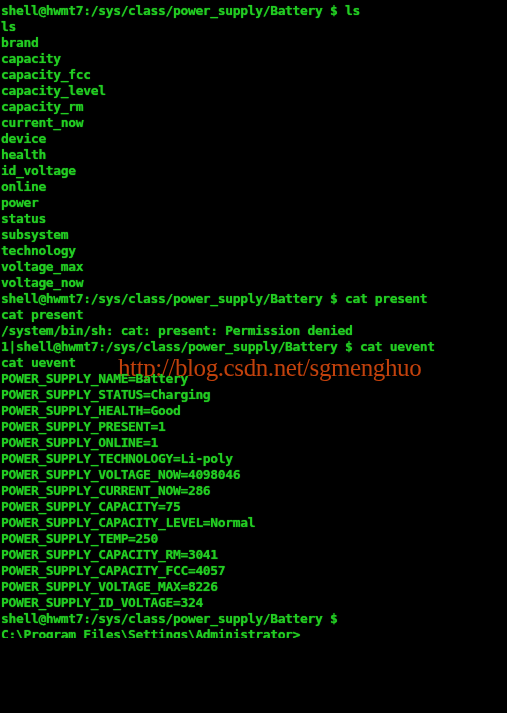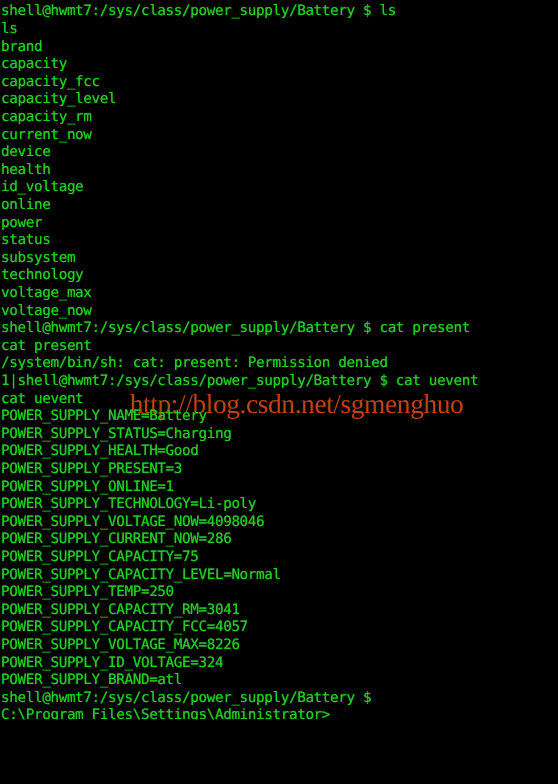--- a/index.html
+++ b/index.html
@@ -37,21 +37,21 @@
   }
   #screen {
     position: relative;
     z-index: 2;
     padding: 3px 0 0 1px;
   }
   .line {
     height: 16px;
     line-height: 16px;
     font-size: 13px;
-    font-weight: normal;
+    font-weight: bold;
     color: #22cc22;
     white-space: pre;
     letter-spacing: -0.35px;
     text-shadow: 0 0 1px #1faa1f;
   }
   .line.clipped {
     height: 11px;
     overflow: hidden;
   }
 </style>
@@ -82,30 +82,29 @@
     <div class="line">voltage_max</div>
     <div class="line">voltage_now</div>
     <div class="line">shell@hwmt7:/sys/class/power_supply/Battery $ cat present</div>
     <div class="line">cat present</div>
     <div class="line">/system/bin/sh: cat: present: Permission denied</div>
     <div class="line">1|shell@hwmt7:/sys/class/power_supply/Battery $ cat uevent</div>
     <div class="line">cat uevent</div>
     <div class="line">POWER_SUPPLY_NAME=Battery</div>
     <div class="line">POWER_SUPPLY_STATUS=Charging</div>
     <div class="line">POWER_SUPPLY_HEALTH=Good</div>
-    <div class="line">POWER_SUPPLY_PRESENT=3</div>
+    <div class="line">POWER_SUPPLY_PRESENT=1</div>
     <div class="line">POWER_SUPPLY_ONLINE=1</div>
     <div class="line">POWER_SUPPLY_TECHNOLOGY=Li-poly</div>
     <div class="line">POWER_SUPPLY_VOLTAGE_NOW=4098046</div>
     <div class="line">POWER_SUPPLY_CURRENT_NOW=286</div>
     <div class="line">POWER_SUPPLY_CAPACITY=75</div>
     <div class="line">POWER_SUPPLY_CAPACITY_LEVEL=Normal</div>
     <div class="line">POWER_SUPPLY_TEMP=250</div>
     <div class="line">POWER_SUPPLY_CAPACITY_RM=3041</div>
     <div class="line">POWER_SUPPLY_CAPACITY_FCC=4057</div>
     <div class="line">POWER_SUPPLY_VOLTAGE_MAX=8226</div>
     <div class="line">POWER_SUPPLY_ID_VOLTAGE=324</div>
-    <div class="line">POWER_SUPPLY_BRAND=atl</div>
     <div class="line">shell@hwmt7:/sys/class/power_supply/Battery $</div>
     <div class="line clipped">C:\Program Files\Settings\Administrator&gt;</div>
   </div>
 
 </div>
 
 </body></html>

